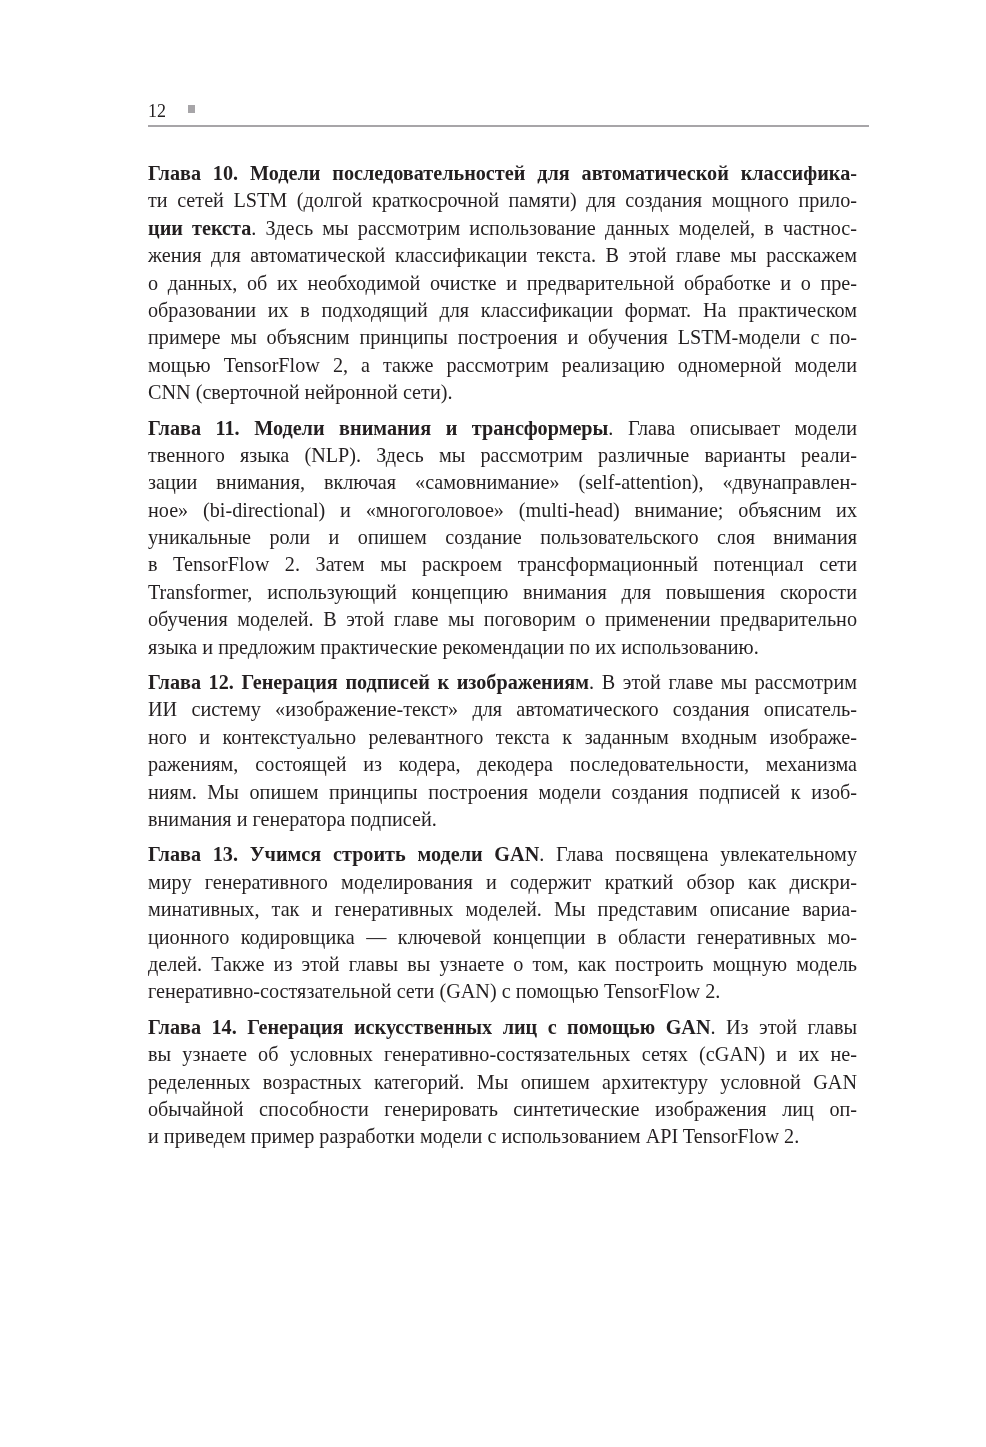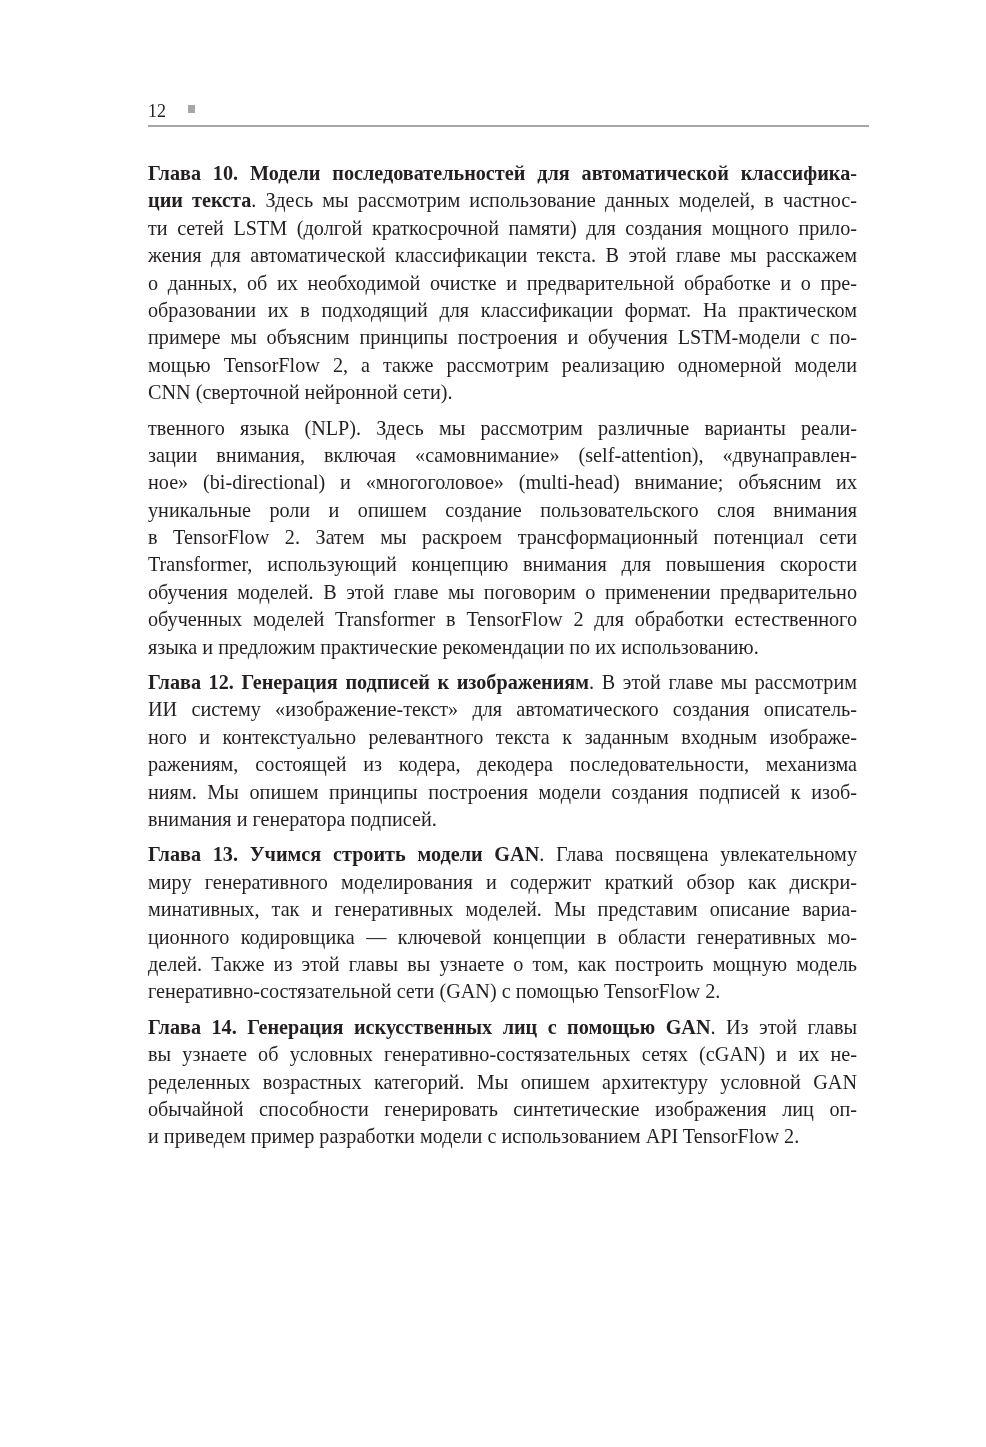--- a/index.html
+++ b/index.html
@@ -23,38 +23,38 @@
 
 <div class="header">
   <span class="page-num">12</span>
   <span class="marker"></span>
   <div class="rule"></div>
 </div>
 
 <div class="content" id="content">
     <div class="para">
       <span class="line"><span class="wrap"><b>Глава 10. Модели последовательностей для автоматической классифика-</b></span></span>
+      <span class="line"><span class="wrap"><span>ти сетей LSTM (долгой краткосрочной памяти) для создания мощного прило-</span></span></span>
       <span class="line"><span class="wrap"><b>ции текста</b><span>. Здесь мы рассмотрим использование данных моделей, в частнос-</span></span></span>
-      <span class="line"><span class="wrap"><span>ти сетей LSTM (долгой краткосрочной памяти) для создания мощного прило-</span></span></span>
       <span class="line"><span class="wrap"><span>жения для автоматической классификации текста. В этой главе мы расскажем</span></span></span>
       <span class="line"><span class="wrap"><span>о данных, об их необходимой очистке и предварительной обработке и о пре-</span></span></span>
       <span class="line"><span class="wrap"><span>образовании их в подходящий для классификации формат. На практическом</span></span></span>
       <span class="line"><span class="wrap"><span>примере мы объясним принципы построения и обучения LSTM-модели с по-</span></span></span>
       <span class="line"><span class="wrap"><span>мощью TensorFlow 2, а также рассмотрим реализацию одномерной модели</span></span></span>
       <span class="line last"><span class="wrap"><span>CNN (сверточной нейронной сети).</span></span></span>
     </div>
     <div class="para">
+      <span class="line"><span class="wrap"><b>Глава 11. Модели внимания и трансформеры</b><span>. Глава описывает модели</span></span></span>
       <span class="line"><span class="wrap"><span>твенного языка (NLP). Здесь мы рассмотрим различные варианты реали-</span></span></span>
       <span class="line"><span class="wrap"><span>зации внимания, включая «самовнимание» (self-attention), «двунаправлен-</span></span></span>
       <span class="line"><span class="wrap"><span>ное» (bi-directional) и «многоголовое» (multi-head) внимание; объясним их</span></span></span>
       <span class="line"><span class="wrap"><span>уникальные роли и опишем создание пользовательского слоя внимания</span></span></span>
       <span class="line"><span class="wrap"><span>в TensorFlow 2. Затем мы раскроем трансформационный потенциал сети</span></span></span>
       <span class="line"><span class="wrap"><span>Transformer, использующий концепцию внимания для повышения скорости</span></span></span>
       <span class="line"><span class="wrap"><span>обучения моделей. В этой главе мы поговорим о применении предварительно</span></span></span>
-      <span class="line"><span class="wrap"><span>обученных моделей Transformer в TensorFlow 2 для обработки естественного</span></span></span>
       <span class="line last"><span class="wrap"><span>языка и предложим практические рекомендации по их использованию.</span></span></span>
     </div>
     <div class="para">
       <span class="line"><span class="wrap"><b>Глава 12. Генерация подписей к изображениям</b><span>. В этой главе мы рассмотрим</span></span></span>
       <span class="line"><span class="wrap"><span>ИИ систему «изображение-текст» для автоматического создания описатель-</span></span></span>
       <span class="line"><span class="wrap"><span>ного и контекстуально релевантного текста к заданным входным изображе-</span></span></span>
       <span class="line"><span class="wrap"><span>ражениям, состоящей из кодера, декодера последовательности, механизма</span></span></span>
       <span class="line"><span class="wrap"><span>ниям. Мы опишем принципы построения модели создания подписей к изоб-</span></span></span>
       <span class="line last"><span class="wrap"><span>внимания и генератора подписей.</span></span></span>
     </div>

